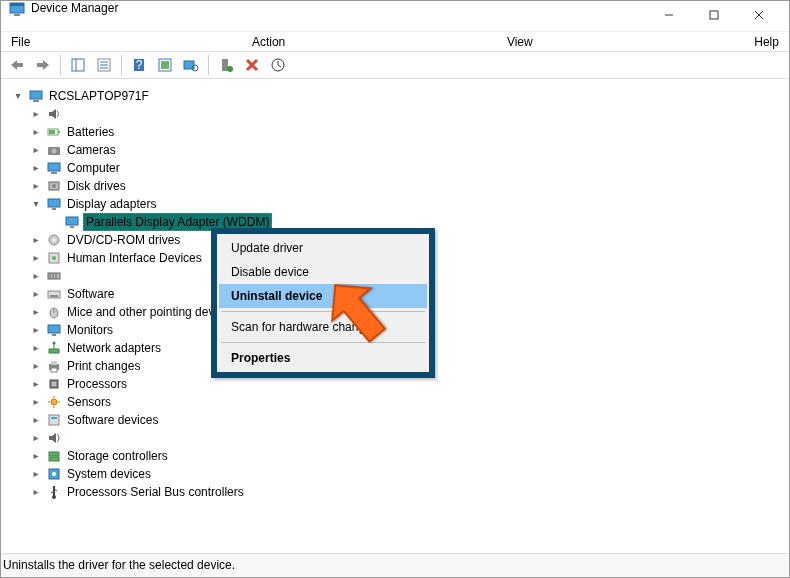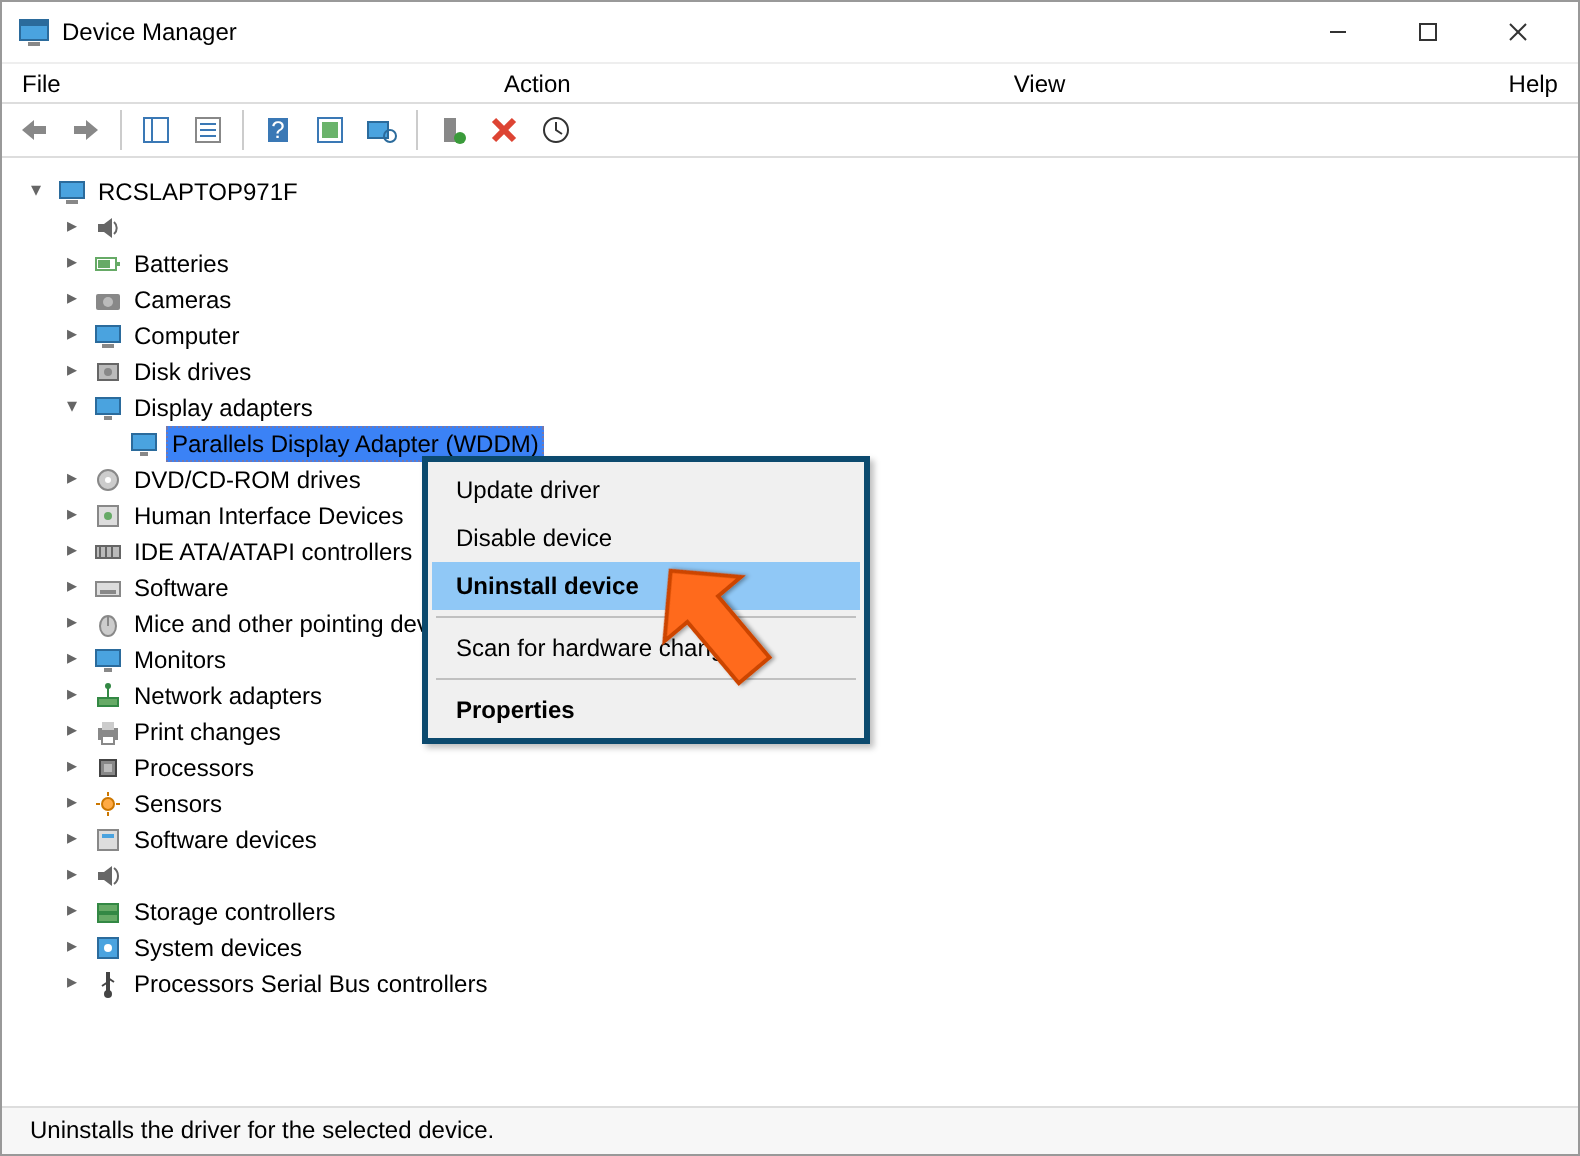--- a/index.html
+++ b/index.html
@@ -1,39 +1,39 @@
 <!DOCTYPE html>
 <html><head>
 <meta charset="utf-8">
 <style>
   * { margin: 0; padding: 0; box-sizing: border-box; font-family: "Segoe UI", Tahoma, sans-serif; font-size: 12px; }
   body { width: 790px; height: 578px; background: #fff; border: 1px solid #999; position: relative; overflow: hidden; }
-  .titlebar { height: 30px; display: flex; align-items: center; padding: 0 8px; background: #fff; }
+  .titlebar { height: 30px; display: flex; align-items: flex-start; padding: 0 8px; background: #fff; }
   .titlebar .app-icon { width: 16px; height: 16px; margin-right: 6px; }
   .titlebar .title { flex: 1; }
   .winctrl { display: flex; }
   .winctrl div { width: 45px; height: 28px; display: flex; align-items: center; justify-content: center; cursor: default; }
   .menubar { height: 20px; display: flex; align-items: center; padding: 0 6px; gap: 16px; border-top:1px solid #eee;justify-content:space-between;}
   .menubar span { padding: 2px 4px; cursor: default; }
   .toolbar { height: 28px; display: flex; align-items: center; padding: 0 4px; border-top: 1px solid #ddd; border-bottom: 1px solid #ddd; gap: 2px; }
   .tbtn { width: 24px; height: 24px; display: flex; align-items: center; justify-content: center; border: 1px solid transparent; }
   .tsep { width: 1px; height: 20px; background: #ccc; margin: 0 3px; }
   .tree { position: absolute; top: 82px; left: 6px; right: 6px; bottom: 28px; overflow: hidden; padding: 4px; background:#fff;}
   .node { display: flex; align-items: center; height: 18px; line-height: 18px; white-space: nowrap; }
   .t0 { padding-left: 0px; } .t1 { padding-left: 18px; } .t2 { padding-left: 36px; }
   .twist { width: 14px; text-align: center; color: #666; font-size: 10px; display:inline-block;}
   .icn { width: 16px; height: 16px; margin: 0 3px; display:inline-flex; align-items:center; justify-content:center;}
   .label { padding: 0 2px; }
-  .label.selected { background: #3b82f6; border: 1px dotted #77a; line-height:16px;}
-  .context-menu { position: absolute; left: 210px; top: 227px; width: 224px; background: #f0f0f0; border: 3px solid #0c4a6e; box-shadow: 2px 2px 3px rgba(0,0,0,0.25); padding: 2px; }
+  .label.selected { background: #0f766e; border: 1px dotted #77a; line-height:16px;}
+  .context-menu { position: absolute; left: 210px; top: 227px; width: 224px; background: #f0f0f0; border: 6px solid #0c4a6e; box-shadow: 2px 2px 3px rgba(0,0,0,0.25); padding: 2px; }
   .cm-item { height: 24px; display: flex; align-items: center; padding-left: 12px; }
   .cm-item.highlight { background: #90c8f6; font-weight: bold; }
   .cm-sep { height: 1px; background: #c0c0c0; margin: 3px 2px; }
   .cm-item.bold { font-weight: bold; }
-  .statusbar { position: absolute; bottom: 0; left: 0; right: 0; height: 24px; border-top: 1px solid #ddd; padding: 4px 14px; background:#f7f7f7;}
+  .statusbar { position: absolute; bottom: 0; left: 0; right: 0; height: 24px; border-top: 1px solid #ddd; padding: 4px 2px; background:#f7f7f7;}
   .arrow-overlay { position: absolute; left: 300px; top: 270px; pointer-events: none; }
   
 </style>
 </head>
 <body>
 
 <div class="titlebar">
   <span class="app-icon">
     <svg width="16" height="16" viewBox="0 0 16 16">
         <rect x="1" y="2" width="14" height="10" fill="#4aa3df" stroke="#2b6b9c"></rect>
@@ -242,21 +242,20 @@
       <div class="node t1">
         <span class="twist">▸</span>
         <span class="icn">
           <svg width="14" height="14">
             <rect x="1" y="4" width="12" height="6" fill="#bbb" stroke="#666"></rect>
             <line x1="3" y1="4" x2="3" y2="10" stroke="#666"></line>
             <line x1="6" y1="4" x2="6" y2="10" stroke="#666"></line>
             <line x1="9" y1="4" x2="9" y2="10" stroke="#666"></line>
           </svg>
         </span>
-        <span class="label">IDE ATA/ATAPI controllers</span>
       </div>
       <div class="node t1">
         <span class="twist">▸</span>
         <span class="icn">
           <svg width="14" height="14">
             <rect x="1" y="4" width="12" height="7" fill="#ddd" stroke="#888"></rect>
             <rect x="3" y="8" width="8" height="2" fill="#888"></rect>
           </svg>
         </span>
         <span class="label">Software</span>

